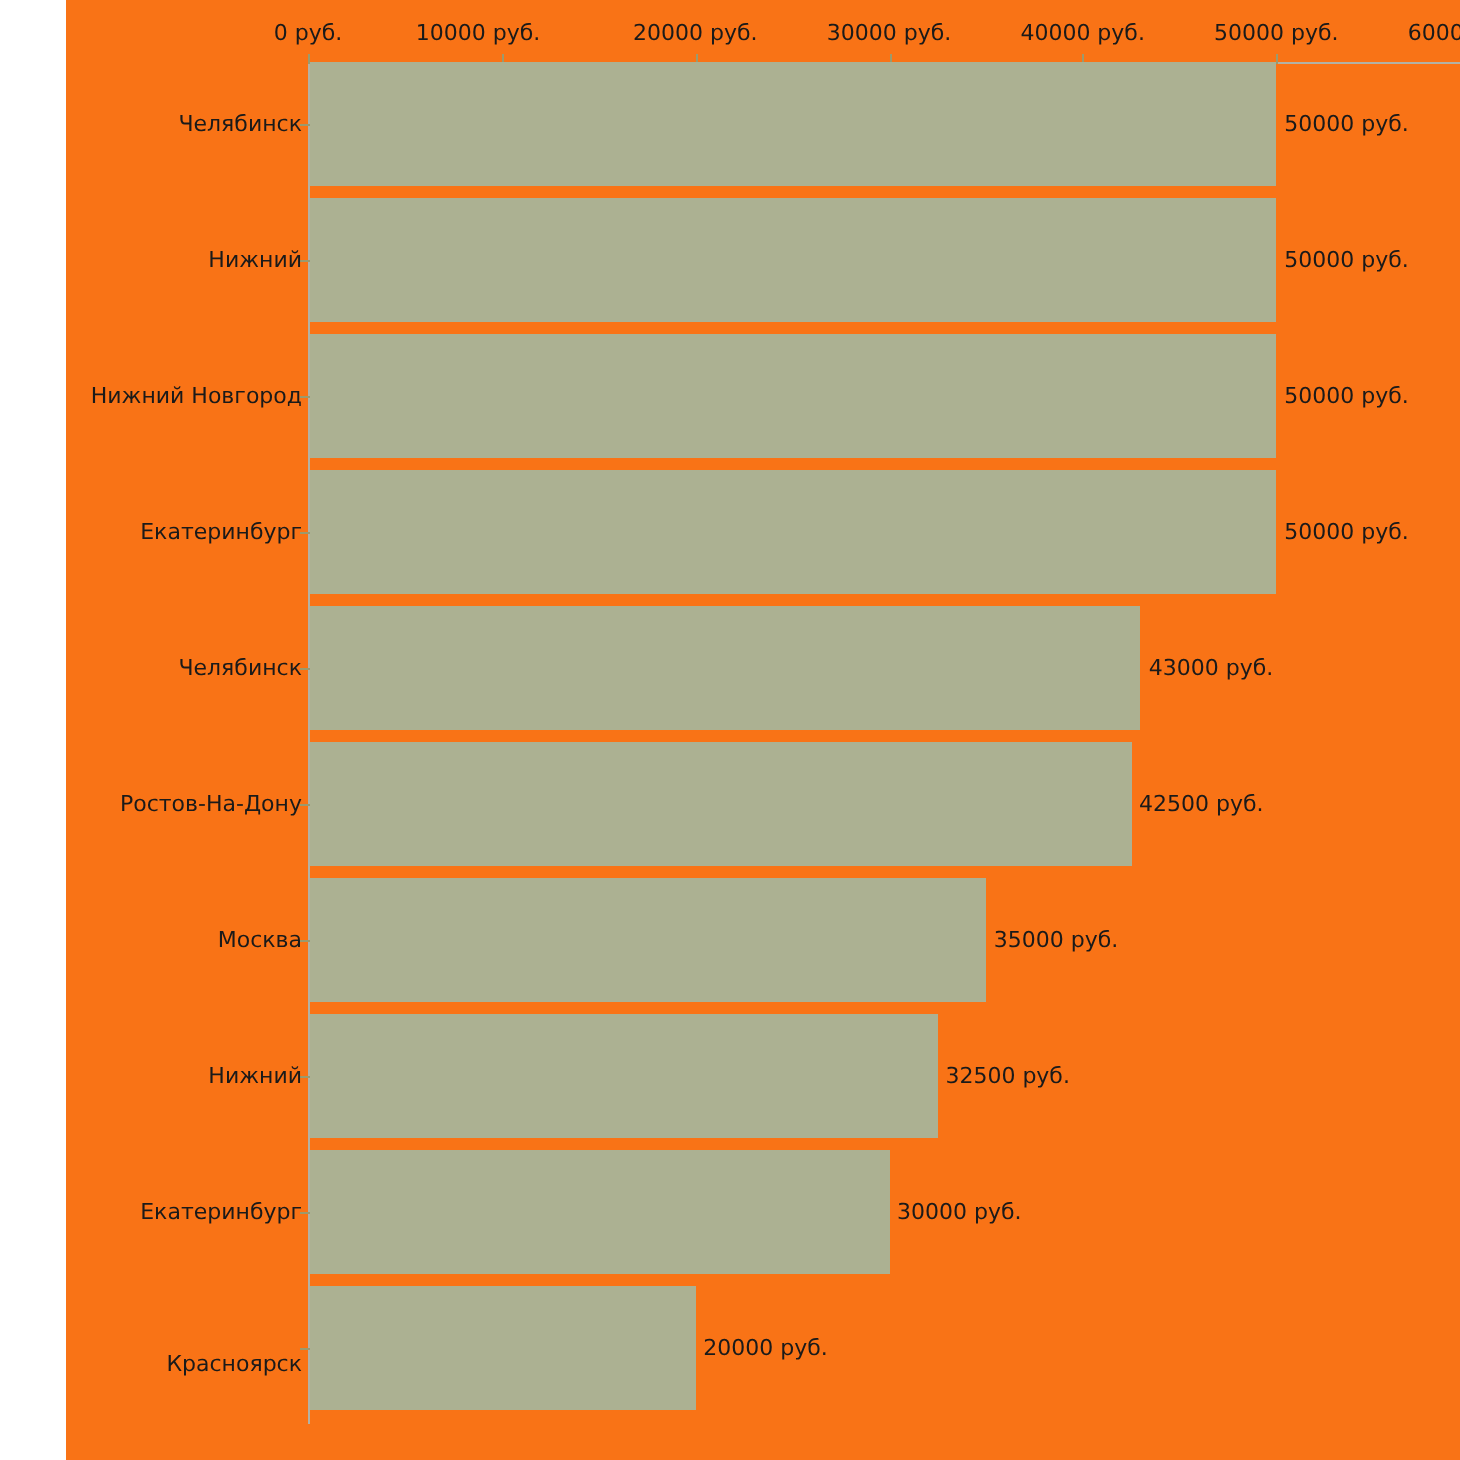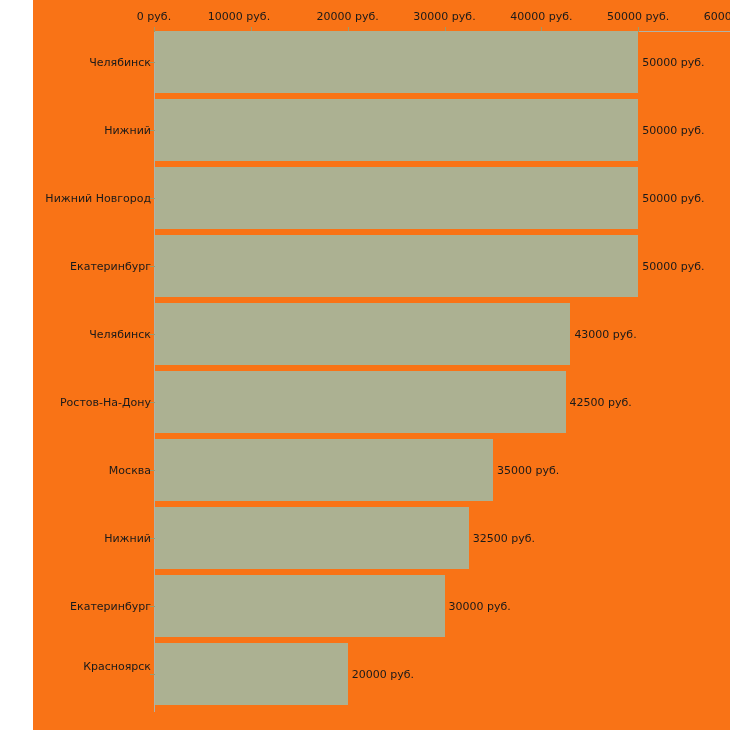--- a/index.html
+++ b/index.html
@@ -138,21 +138,21 @@
         <div class="y-tick-label" style="top: 334px;">Челябинск</div>
         <div class="y-tick" style="top: 402px;"></div>
         <div class="y-tick-label" style="top: 402px;">Ростов-На-Дону</div>
         <div class="y-tick" style="top: 470px;"></div>
         <div class="y-tick-label" style="top: 470px;">Москва</div>
         <div class="y-tick" style="top: 538px;"></div>
         <div class="y-tick-label" style="top: 538px;">Нижний</div>
         <div class="y-tick" style="top: 606px;"></div>
         <div class="y-tick-label" style="top: 606px;">Екатеринбург</div>
         <div class="y-tick" style="top: 674px;"></div>
-        <div class="y-tick-label" style="top: 666px;">Красноярск</div>
+        <div class="y-tick-label" style="top: 682px;">Красноярск</div>
       </div>
     <div id="bars-container">
         <div class="bar" title="Челябинск: 50000 руб." style="top: 31px; width: 483.167px; background: rgb(172, 177, 146);"></div>
         <div class="bar-value-label" style="left: 609.167px; top: 62px;">50000 руб.</div>
         <div class="bar" title="Москва: 50000 руб." style="top: 99px; width: 483.167px; background: rgb(172, 177, 146);"></div>
         <div class="bar-value-label" style="left: 609.167px; top: 130px;">50000 руб.</div>
         <div class="bar" title="Нижний Новгород: 50000 руб." style="top: 167px; width: 483.167px; background: rgb(172, 177, 146);"></div>
         <div class="bar-value-label" style="left: 609.167px; top: 198px;">50000 руб.</div>
         <div class="bar" title="Новосибирск: 50000 руб." style="top: 235px; width: 483.167px; background: rgb(172, 177, 146);"></div>
         <div class="bar-value-label" style="left: 609.167px; top: 266px;">50000 руб.</div>

